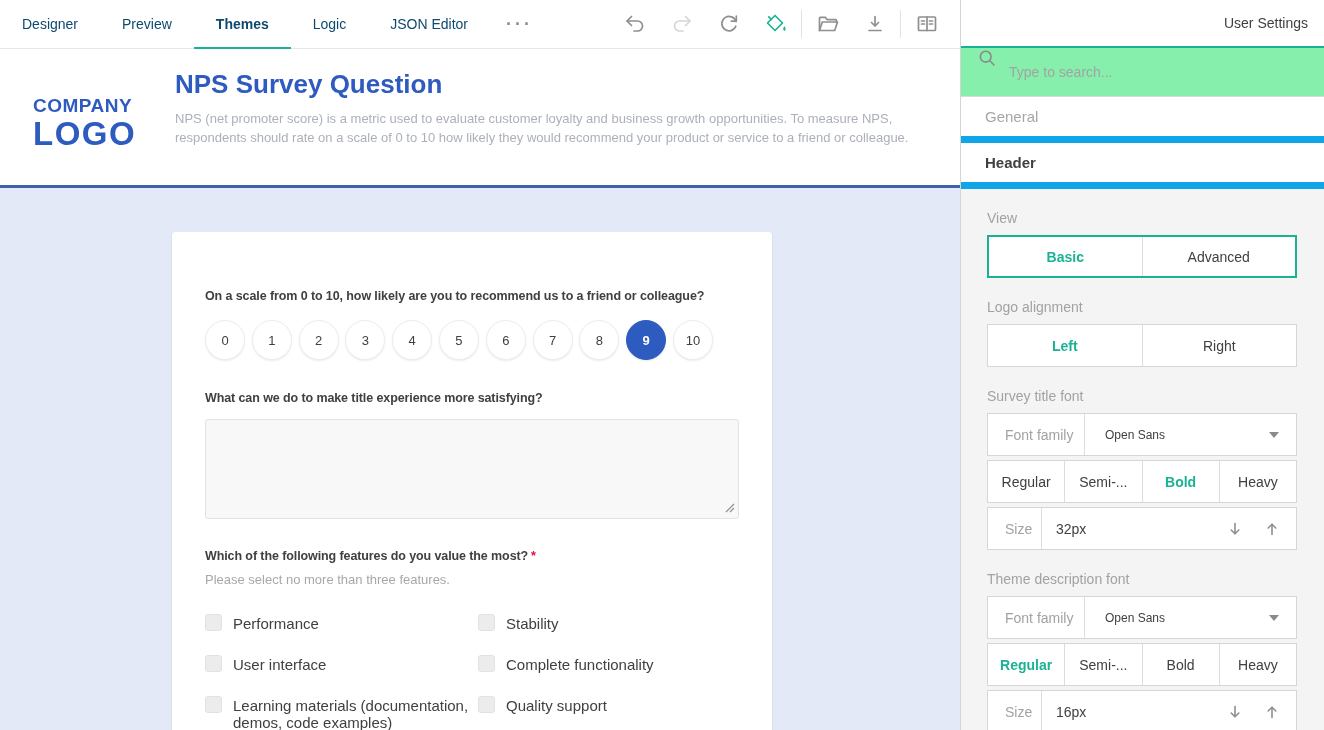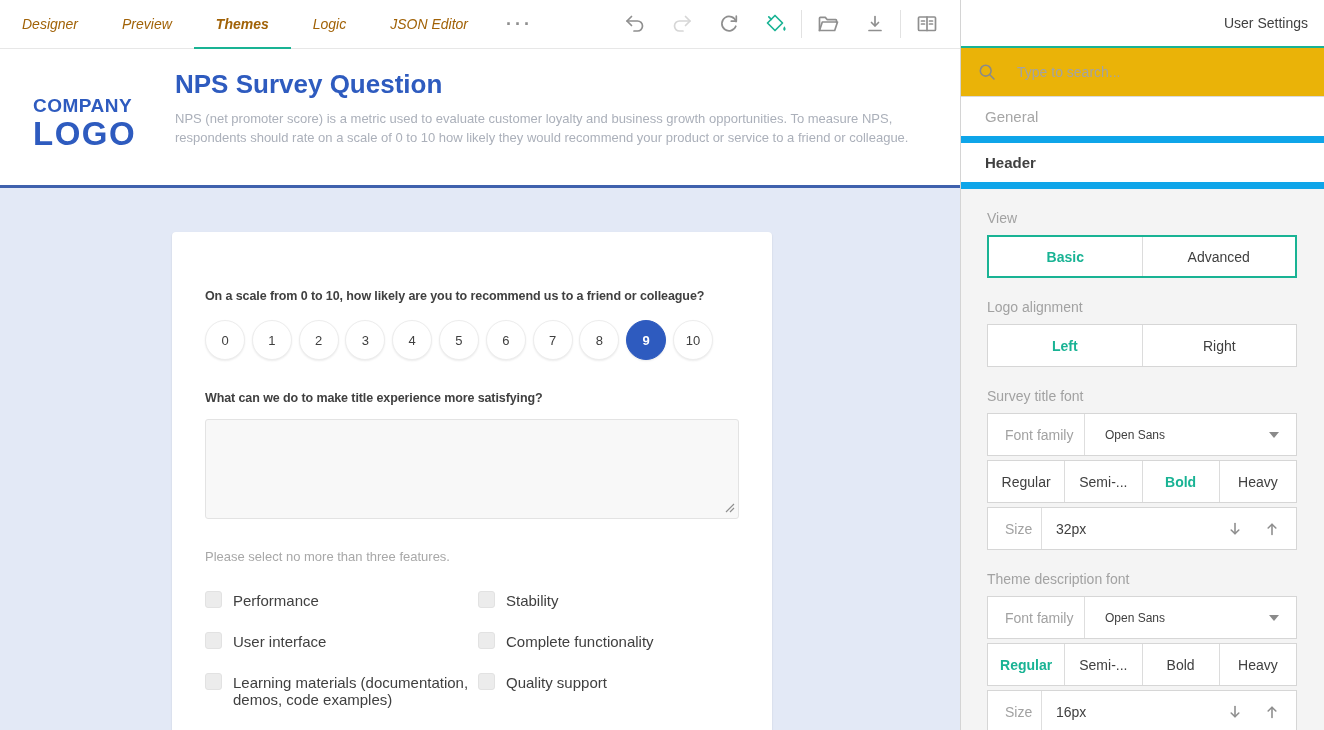--- a/index.html
+++ b/index.html
@@ -4,21 +4,21 @@
 <style>
   * { margin:0; padding:0; box-sizing:border-box; }
   html,body { width:1324px; height:730px; overflow:hidden; }
   body { font-family:"Liberation Sans", sans-serif; background:#fff; color:#404040; }
   .app { display:flex; width:1324px; height:730px; }
 
   
   .main { width:960px; display:flex; flex-direction:column; }
 
   .tabbar { height:49px; background:#fff; border-bottom:1px solid #e7e7e7; display:flex; align-items:stretch; flex:none; }
-  .tab { padding:0 22px; display:flex; align-items:center; font-size:14px; color:#a16207; cursor:pointer; position:relative;font-style:italic; }
+  .tab { padding:0 22px; display:flex; align-items:center; font-size:14px; color:#0c4a6e; cursor:pointer; position:relative; }
   .tab.active { font-weight:bold; }
   .tab.active::after { content:""; position:absolute; left:0; right:0; bottom:-1px; height:2px; background:#19b394; }
   .tab-more { padding:0 16px; display:flex; align-items:center; color:#8f8f8f; font-size:18px; font-weight:bold; letter-spacing:3px; cursor:pointer; }
 
   .toolbar { margin-left:auto; display:flex; align-items:center; padding-right:10px; }
   .tool-btn { width:47px; height:48px; display:flex; align-items:center; justify-content:center; cursor:pointer; }
   .tool-sep { width:1px; height:28px; background:#e2e2e2; margin:0 2px; }
   .tool-btn svg { stroke:#8f8f8f; fill:none; stroke-width:1.7; stroke-linecap:round; stroke-linejoin:round; }
   .tool-btn.disabled svg { stroke:#d6d6d6; }
   .tool-btn.accent svg { stroke:#19b394; }
@@ -55,22 +55,22 @@
   .q-block-3 { margin-top:30px; }
   .choices { margin-top:27px; display:grid; grid-template-columns:273px 1fr; row-gap:23px; }
   .choice { display:flex; align-items:flex-start; font-size:15px; color:#404040; }
   .checkbox { width:17px; height:17px; background:#ececec; border:1px solid #e2e2e2; border-radius:3px; margin-right:11px; flex:none; cursor:pointer; }
   .choice-label { line-height:17px; padding-top:1px; max-width:246px; }
 
   
   .panel { width:364px; background:#f4f4f4; border-left:1px solid #d4d4d4; display:flex; flex-direction:column; }
   .panel-header { height:48px; background:#fff; border-bottom:2px solid #19b394; display:flex; align-items:center;
                   justify-content:flex-end; padding-right:16px; font-size:14px; color:#404040; flex:none; }
-  .panel-search { height:49px; background:#eab308; border-bottom:1px solid #dadada; display:flex; align-items:center;
-                  padding:0 16px; gap:20px; flex:none; }
+  .panel-search { height:49px; background:#86efac; border-bottom:1px solid #dadada; display:flex; 
+                  padding:0 16px; gap:12px; flex:none; }
   .panel-search svg { stroke:#8a8a8a; fill:none; stroke-width:1.6; stroke-linecap:round; flex:none; }
   .panel-search input { border:none; outline:none; background:transparent; font-size:14px; color:#404040; flex:1;
                         font-family:"Liberation Sans", sans-serif; }
   .panel-search input::placeholder { color:#a3a3a3; }
   .panel-section { height:46px; background:#fff; border-bottom:7px solid #0ea5e9; display:flex; align-items:center;
                    padding-left:24px; font-size:15px; flex:none; cursor:pointer; }
   .panel-section.collapsed { color:#a6a6a6; }
   .panel-section.expanded { color:#404040; font-weight:bold; }
 
   .panel-content { flex:1; padding:0 27px 0 26px; overflow:hidden; }
@@ -205,20 +205,21 @@
           <div class="q-title">What can we do to make title experience more satisfying?</div>
           <div class="textarea-wrap">
             <textarea style=""></textarea>
             <svg class="resize-grip" width="10" height="10" viewBox="0 0 10 10">
               <path d="M9 1 L1 9 M9 5 L5 9" stroke="#8f8f8f" stroke-width="1.2" fill="none"></path>
             </svg>
           </div>
         </div>
 
         <div class="q-block-3">
+          <div class="q-title"><span>Which of the following features do you value the most?</span><span class="req">*</span></div>
           <div class="q-sub">Please select no more than three features.</div>
           <div class="choices">
             <div class="choice">
               <span class="checkbox"></span>
               <span class="choice-label">Performance</span>
             </div>
             <div class="choice">
               <span class="checkbox"></span>
               <span class="choice-label">Stability</span>
             </div>

